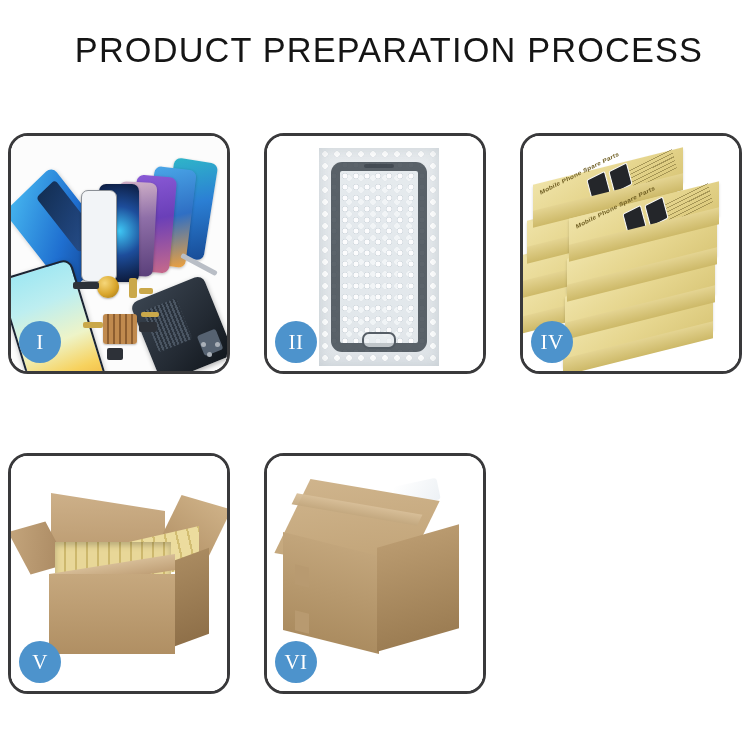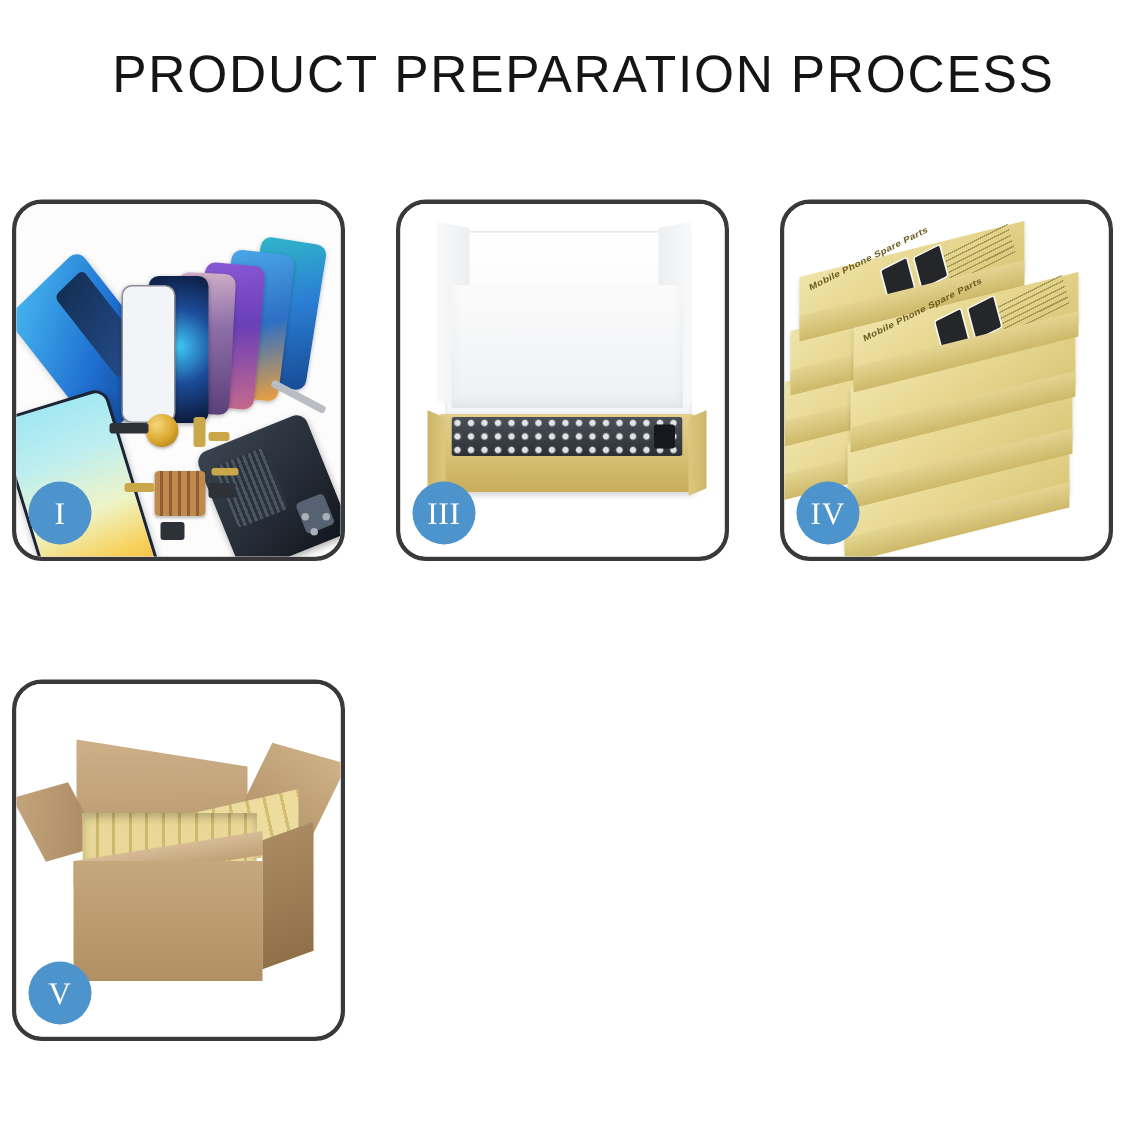--- a/index.html
+++ b/index.html
@@ -368,34 +368,32 @@
         <div class="flex" style="left:130px; top:176px; width:18px; height:5px;"></div>
         <div class="screw" style="left:196px; top:216px;"></div>
         <div class="screw" style="left:204px; top:206px;"></div>
         <div class="screw" style="left:190px; top:206px;"></div>
         <div class="tweezer"></div>
       </div>
     </div>
     <div class="badge">I</div>
   </div>
 
-
   <div class="panel">
     <div class="panel-inner">
-      <div class="scene-openbox">
-        <div class="ob-back"></div>
-        <div class="ob-flapL"></div>
-        <div class="ob-flapR"></div>
-        <div class="ob-foam"></div>
-        <div class="ob-tray"></div>
-        <div class="ob-screen"></div>
+      <div class="scene-bubble">
+        <div class="bubble-bg"></div>
+        <div class="glass-panel">
+          <div class="glass-home"></div>
+        </div>
       </div>
     </div>
-    <div class="badge">III</div>
+    <div class="badge">II</div>
   </div>
+
 
   <div class="panel">
     <div class="panel-inner">
       <div class="scene-stack">
 
         <div class="stk" style="left:10px; top:30px; z-index:9;">
           <div class="lid">
             <span class="txt">Mobile Phone Spare Parts</span>
             <span class="thumb" style="left:56px; top:6px;"></span>
             <span class="thumb" style="left:78px; top:3px;"></span>
@@ -455,14 +453,28 @@
         <div class="ct-inner2"></div>
         <div class="ct-inner"></div>
         <div class="ct-rim"></div>
         <div class="ct-body"></div>
         <div class="ct-right"></div>
       </div>
     </div>
     <div class="badge">V</div>
   </div>
 
+  <div class="panel">
+    <div class="panel-inner">
+      <div class="scene-sealed">
+        <div class="sb-wrap"></div>
+        <div class="sb-top"></div>
+        <div class="sb-tape"></div>
+        <div class="sb-left"></div>
+        <div class="sb-right"></div>
+        <div class="sb-seam"></div>
+        <div class="sb-seam2"></div>
+      </div>
+    </div>
+    <div class="badge">VI</div>
+  </div>
 
 </div>
 
 </body></html>

